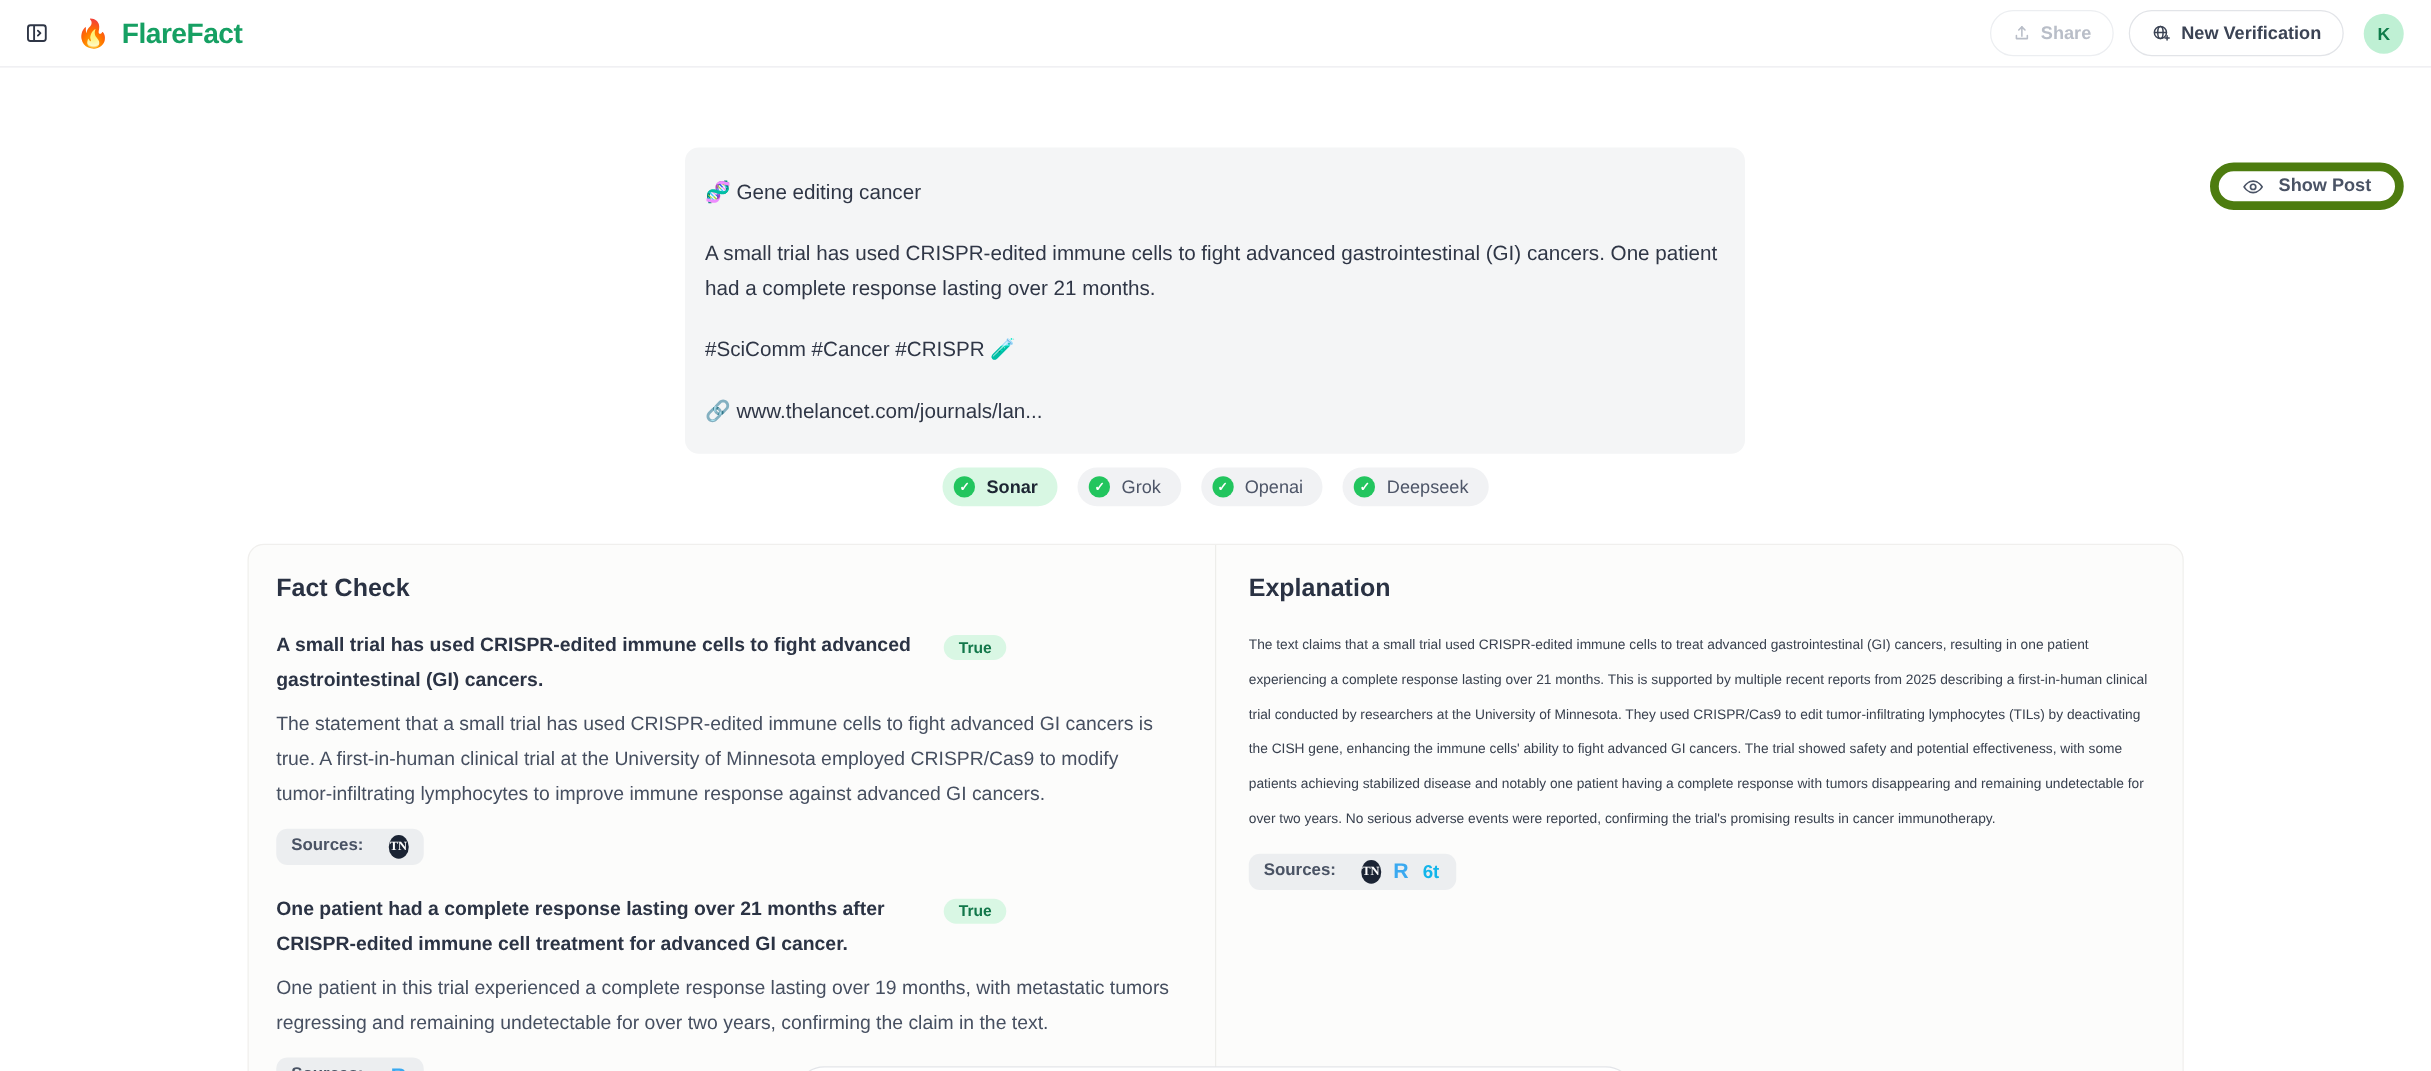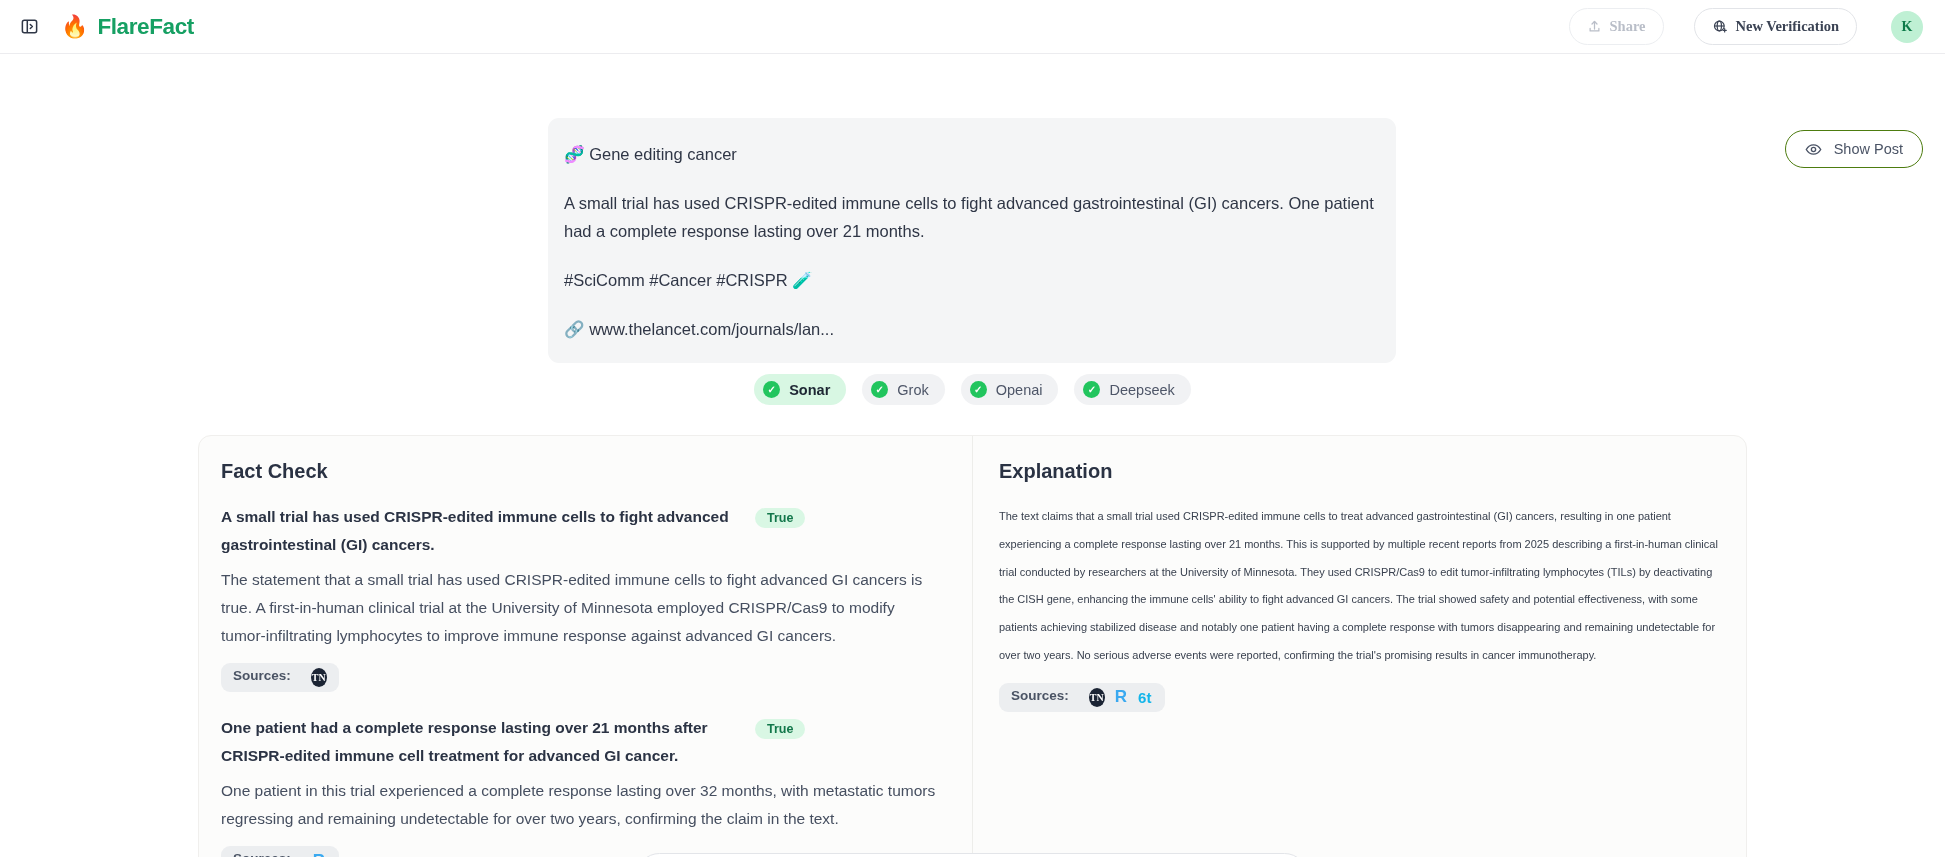--- a/index.html
+++ b/index.html
@@ -29,21 +29,21 @@
     display: flex; align-items: center; gap: 9px;
     margin-left: 17px;
   }
   .brand-flame { font-size: 22px; line-height: 1; }
   .brand-name {
     font-size: 22.5px; font-weight: bold;
     color: #16a063; letter-spacing: -0.4px;
   }
   .topbar-right {
     margin-left: auto;
-    display: flex; align-items: center; gap: 30px; font-family: Liberation Serif, serif;
+    display: flex; align-items: center; gap: 12px;
   }
   .btn-pill {
     display: flex; align-items: center; gap: 8px;
     height: 37px; padding: 0 17px;
     border: 1px solid #e2e4e8; border-radius: 19px;
     background: #fff; font-size: 14.5px; font-weight: bold;
     color: #3b4354; cursor: pointer; white-space: nowrap;
   }
   .btn-pill.disabled {
     color: #b9bec8; border-color: #eceef1; cursor: default;
@@ -56,22 +56,22 @@
     margin-left: 4px;
   }
 
   
   .showpost-wrap {
     position: absolute; right: 22px; top: 76px;
   }
   .showpost {
     display: flex; align-items: center; gap: 12px;
     height: 38px; padding: 0 19px;
-    border: 1px solid #4d7c0f; border-radius: 19px;
-    background: #fff; font-size: 14.5px; font-weight: normal;
+    border: 7px solid #4d7c0f; border-radius: 19px;
+    background: #fff; font-size: 14.5px; font-weight: bold;
     color: #4a5365; cursor: pointer;
   }
 
   
   .stage { position: relative; width: 100%; height: 803px; }
   .post-card {
     position: absolute; left: 548px; top: 64px;
     width: 848px;
     background: #f4f5f6; border-radius: 11px;
     padding: 22px 18px 20px 16px;
@@ -270,21 +270,21 @@
             <span class="fav tn">TN</span>
           </span>
         </div>
       </div>
 
       <div class="claim">
         <div class="claim-head">
           <div class="claim-title">One patient had a complete response lasting over 21 months after CRISPR-edited immune cell treatment for advanced GI cancer.</div>
           <div class="badge">True</div>
         </div>
-        <div class="claim-body">One patient in this trial experienced a complete response lasting over 32 months, with metastatic tumors regressing and remaining undetectable for over two years, confirming the claim in the text.</div>
+        <div class="claim-body">One patient in this trial experienced a complete response lasting over 19 months, with metastatic tumors regressing and remaining undetectable for over two years, confirming the claim in the text.</div>
         <div class="sources">
           <span class="sources-label">Sources:</span>
           <span class="favicons">
             <span class="fav r">R</span>
           </span>
         </div>
       </div>
     </div>
 
     <div class="panel right">

